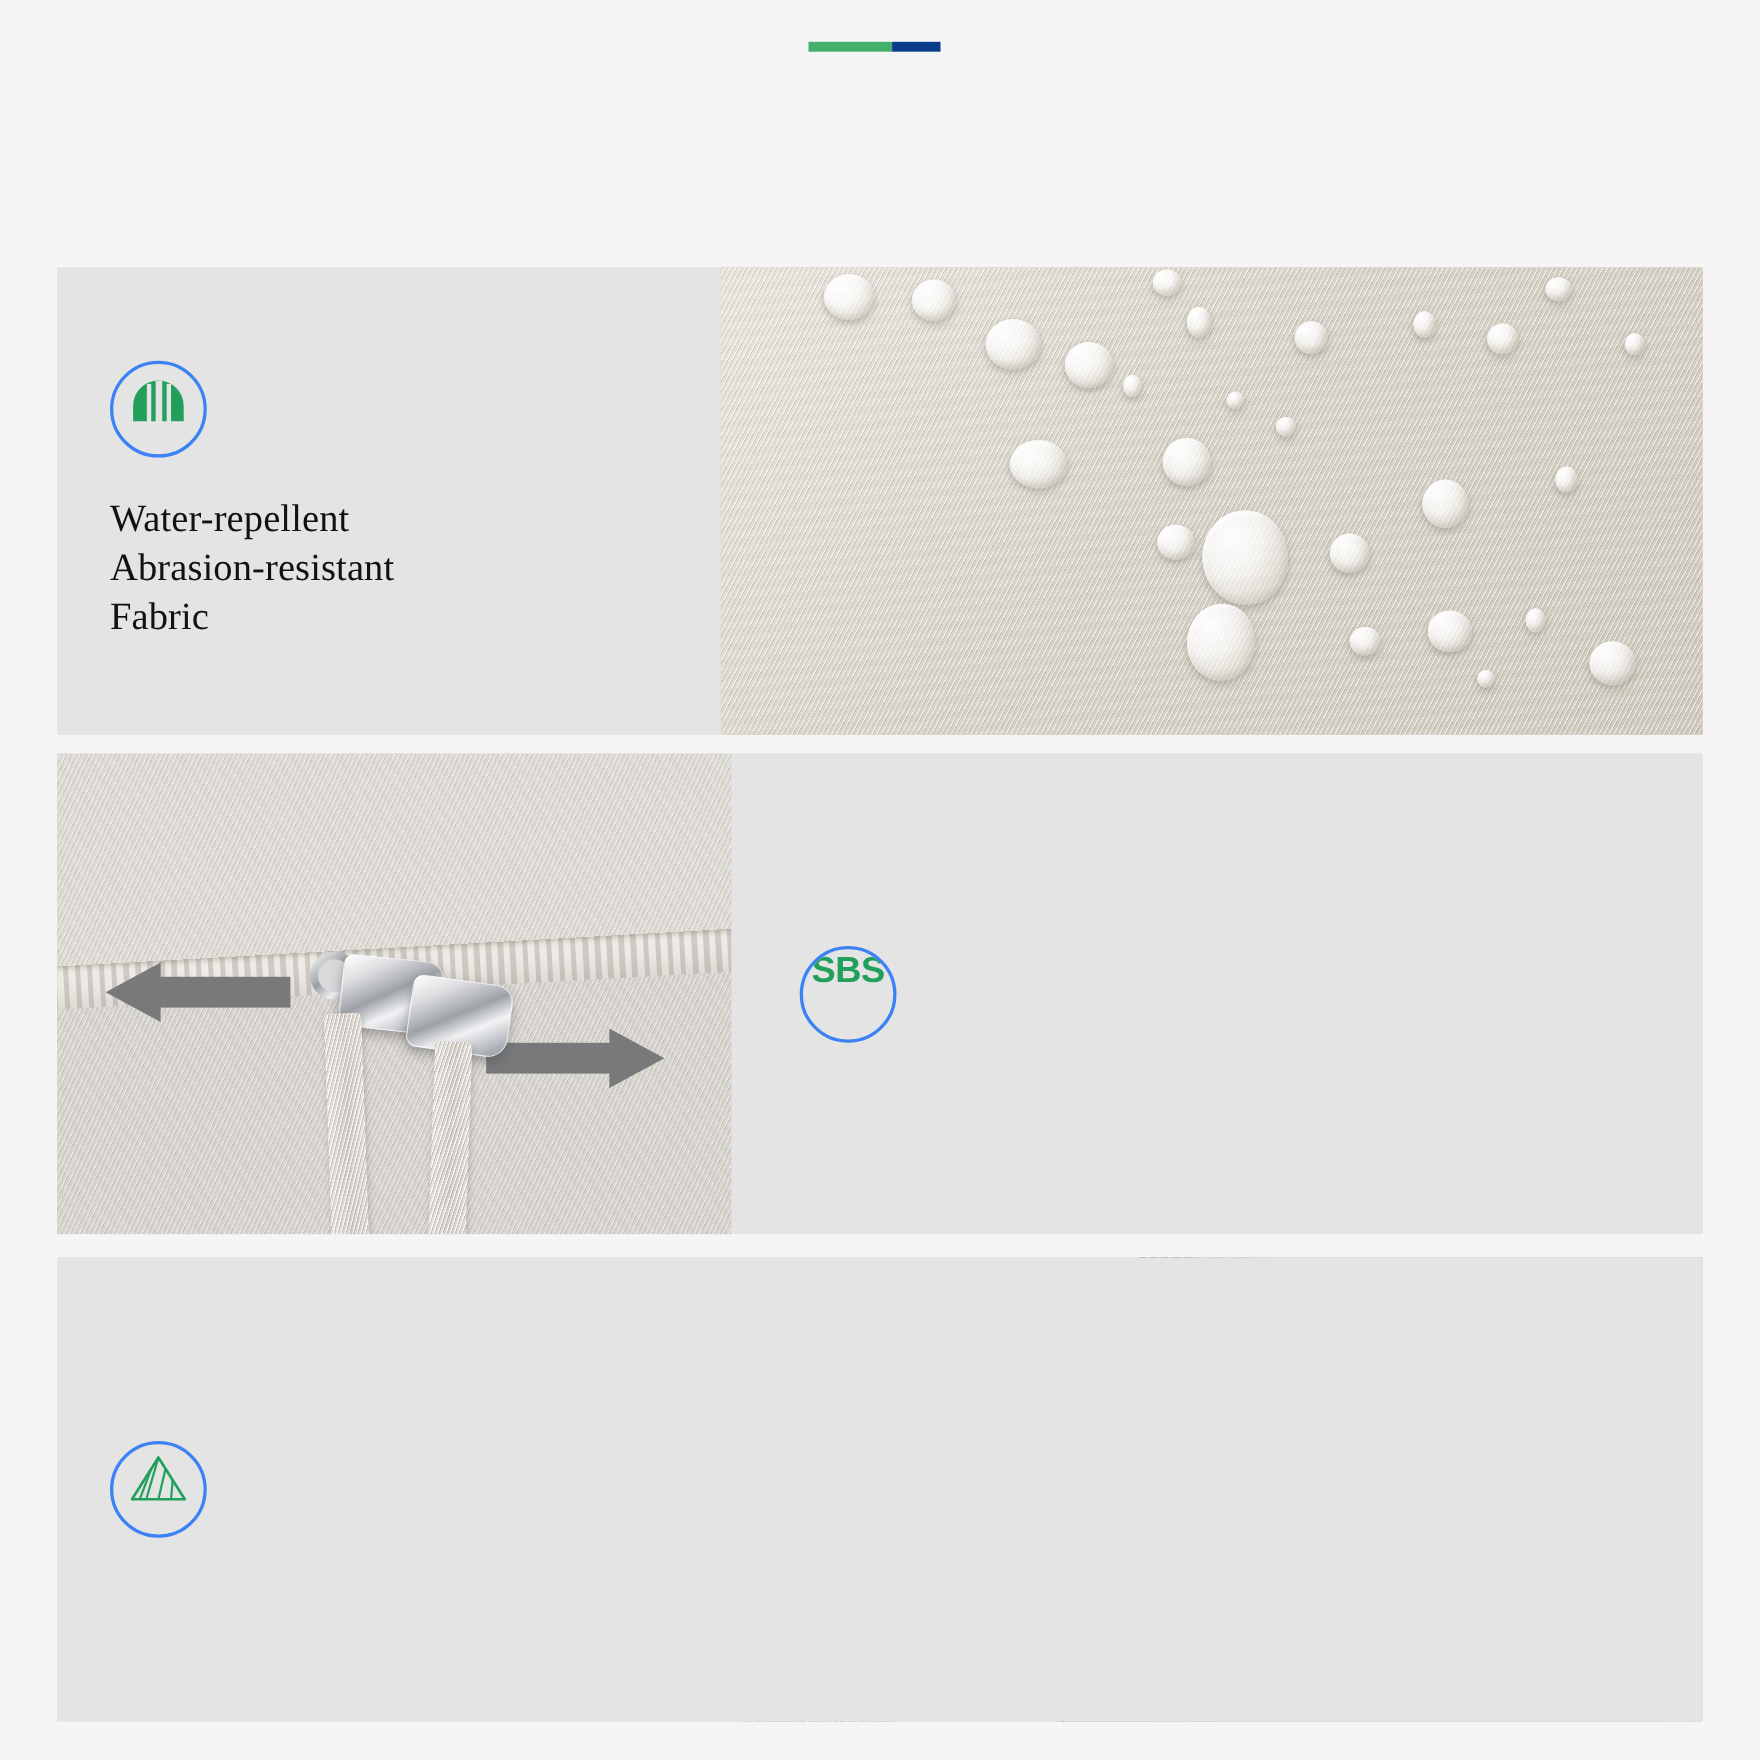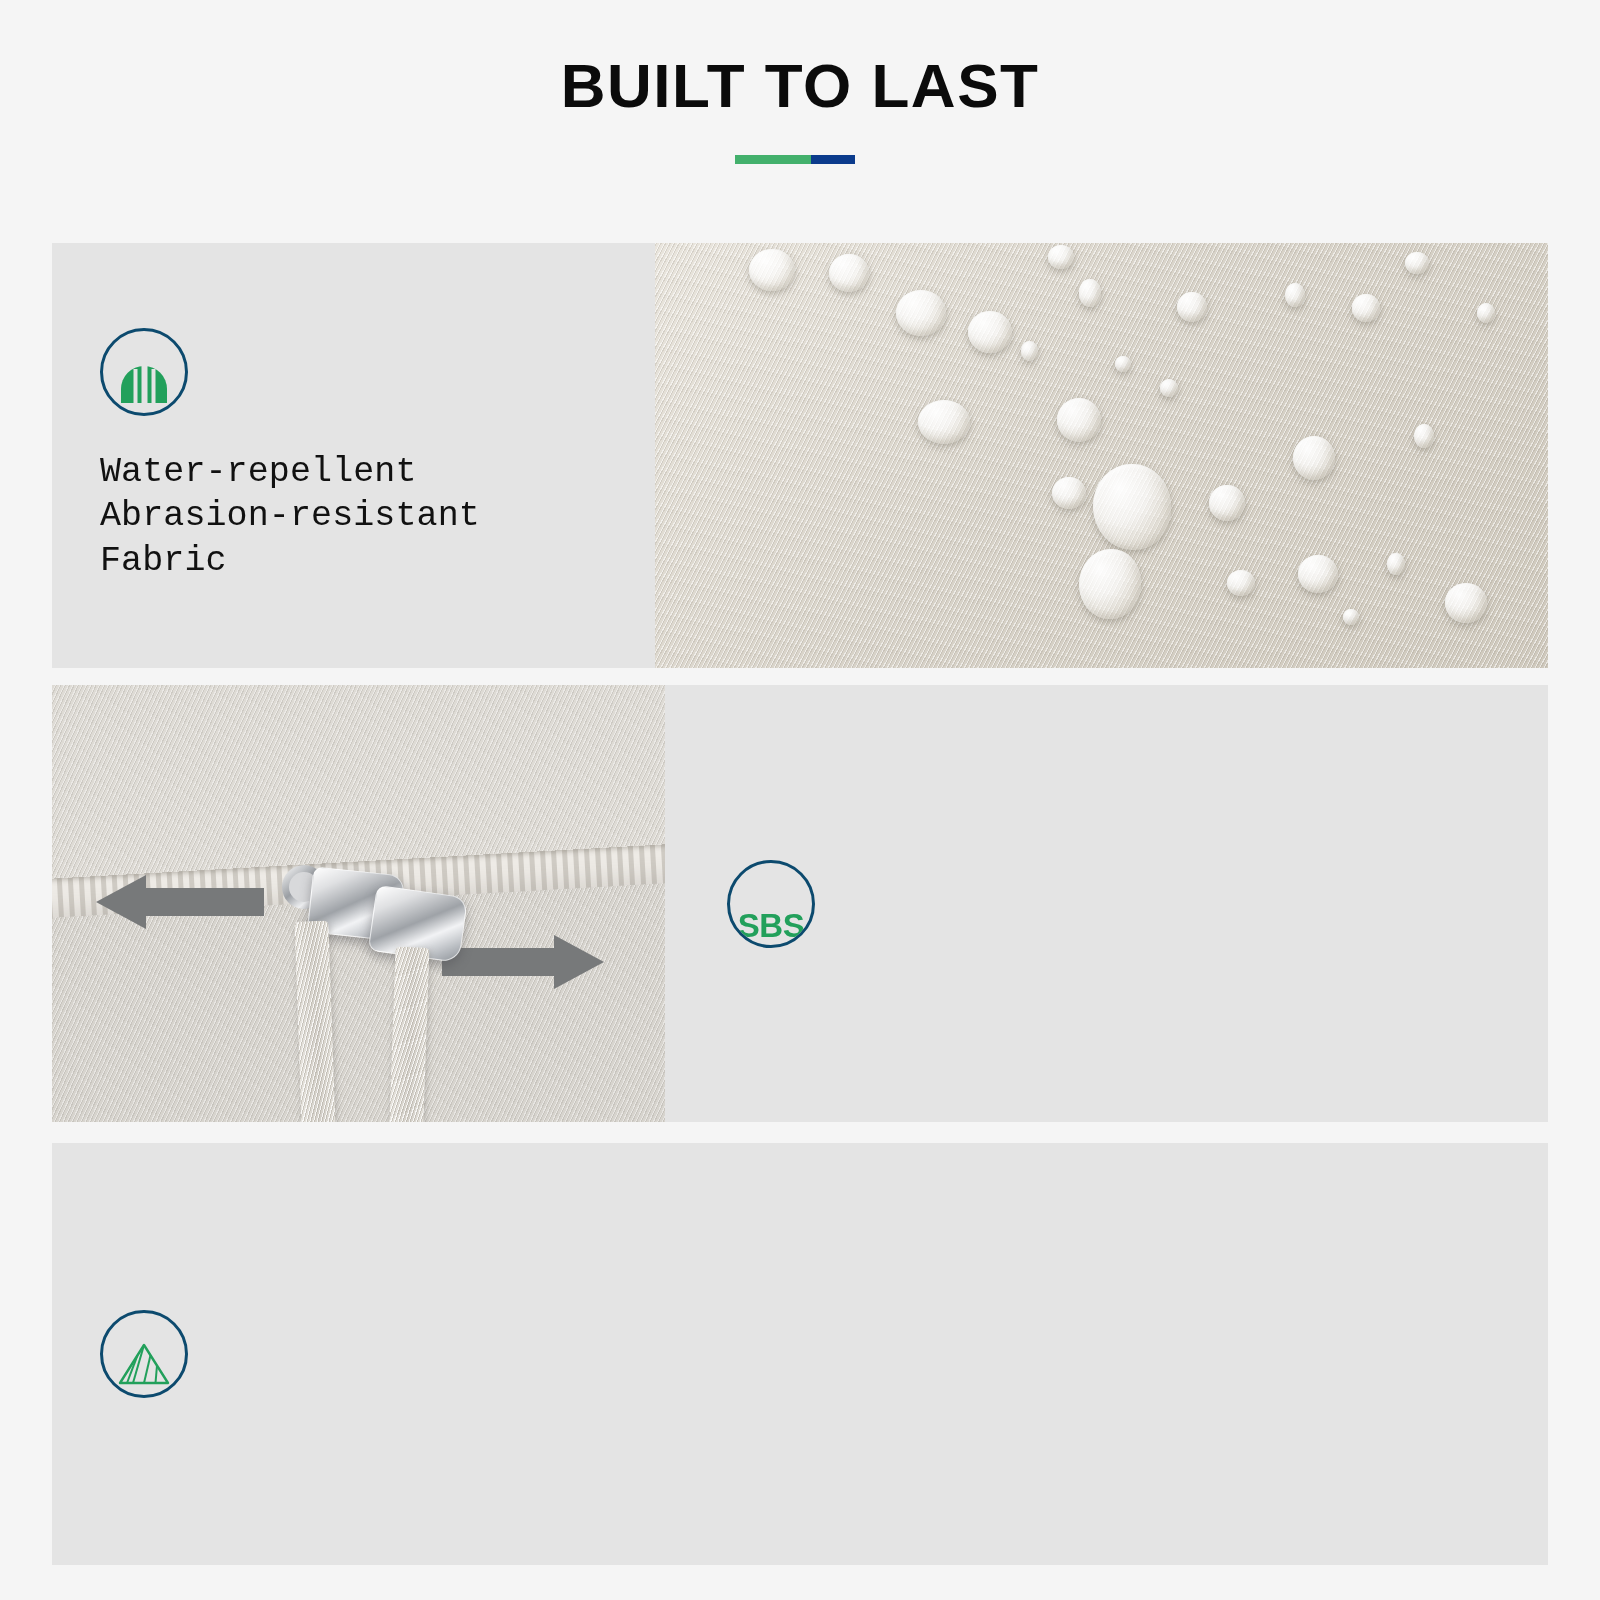--- a/index.html
+++ b/index.html
@@ -77,40 +77,40 @@
 
   #row-1 .text-cell  { flex: 0 0 603px; padding-left: 48px; }
   #row-1 .photo-cell { flex: 1 1 auto; }
   #row-2 .photo-cell { flex: 0 0 613px; }
   #row-2 .text-cell  { flex: 1 1 auto; padding-left: 62px; }
   #row-3 .text-cell  { flex: 0 0 100%; padding-left: 48px; }
 
   
   .icon-badge {
     width: 88px; height: 88px;
-    border: 3px solid #0c4a6e;
+    border: 3px solid #3b82f6;
     border-radius: 50%;
     position: relative;
     flex: 0 0 auto;
     display: flex;
-    align-items: flex-end;
+    align-items: flex-start;
     justify-content: center;
     overflow: hidden;
   }
   .icon-badge svg { display: block; }
 
   .caption {
     margin-top: 34px;
     font-size: 35px;
     line-height: 1.27;
     color: #111111;
     font-weight: normal;
     letter-spacing: 0.1px;
     white-space: pre-line;
-    font-family: Liberation Mono, monospace;
+    font-family: Liberation Serif, serif;
   }
   .caption-block { position: relative; z-index: 4; }
 
   
   .fabric-twill {
     position: absolute; inset: 0;
     background-color: #d6d2c9;
     background-image:
       repeating-linear-gradient(118deg,
         rgba(255,255,255,0.55) 0px, rgba(255,255,255,0.55) 1px,
@@ -222,21 +222,20 @@
   }
 
   .hidden-clip { position: absolute; inset: 0; overflow: hidden; }
 </style>
 </head>
 <body>
 
 <div class="page">
 
   <div class="header">
-    <div class="title">BUILT TO LAST</div>
     <div class="divider">
       <div class="seg-green"></div>
       <div class="seg-blue"></div>
     </div>
   </div>
 
   <div class="row" id="row-1">
 
     <div class="text-cell">
       <div class="caption-block">

